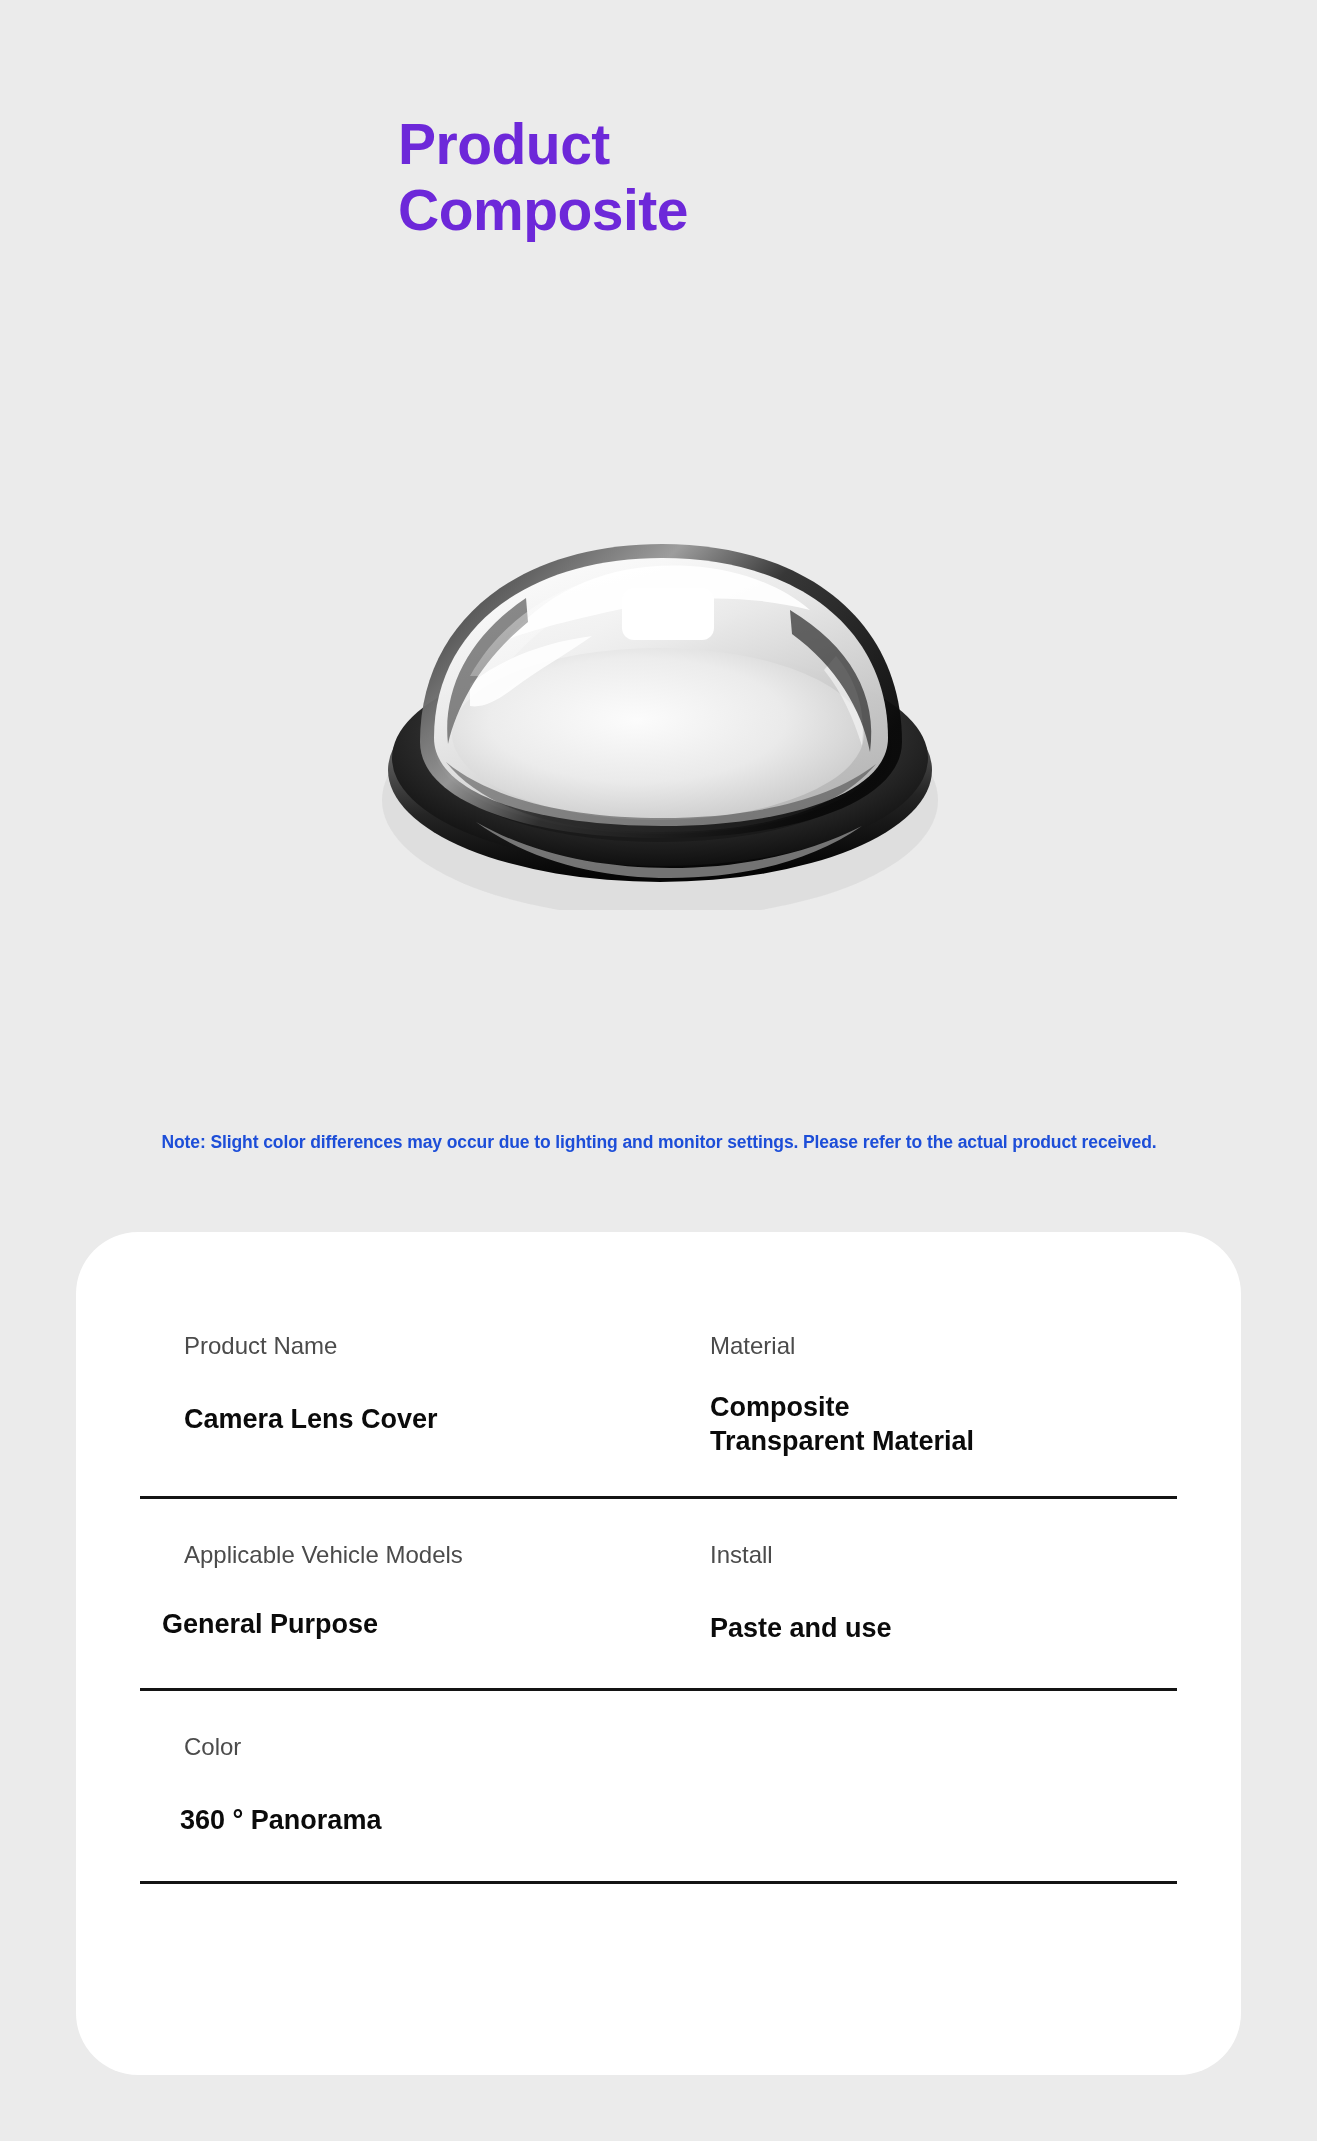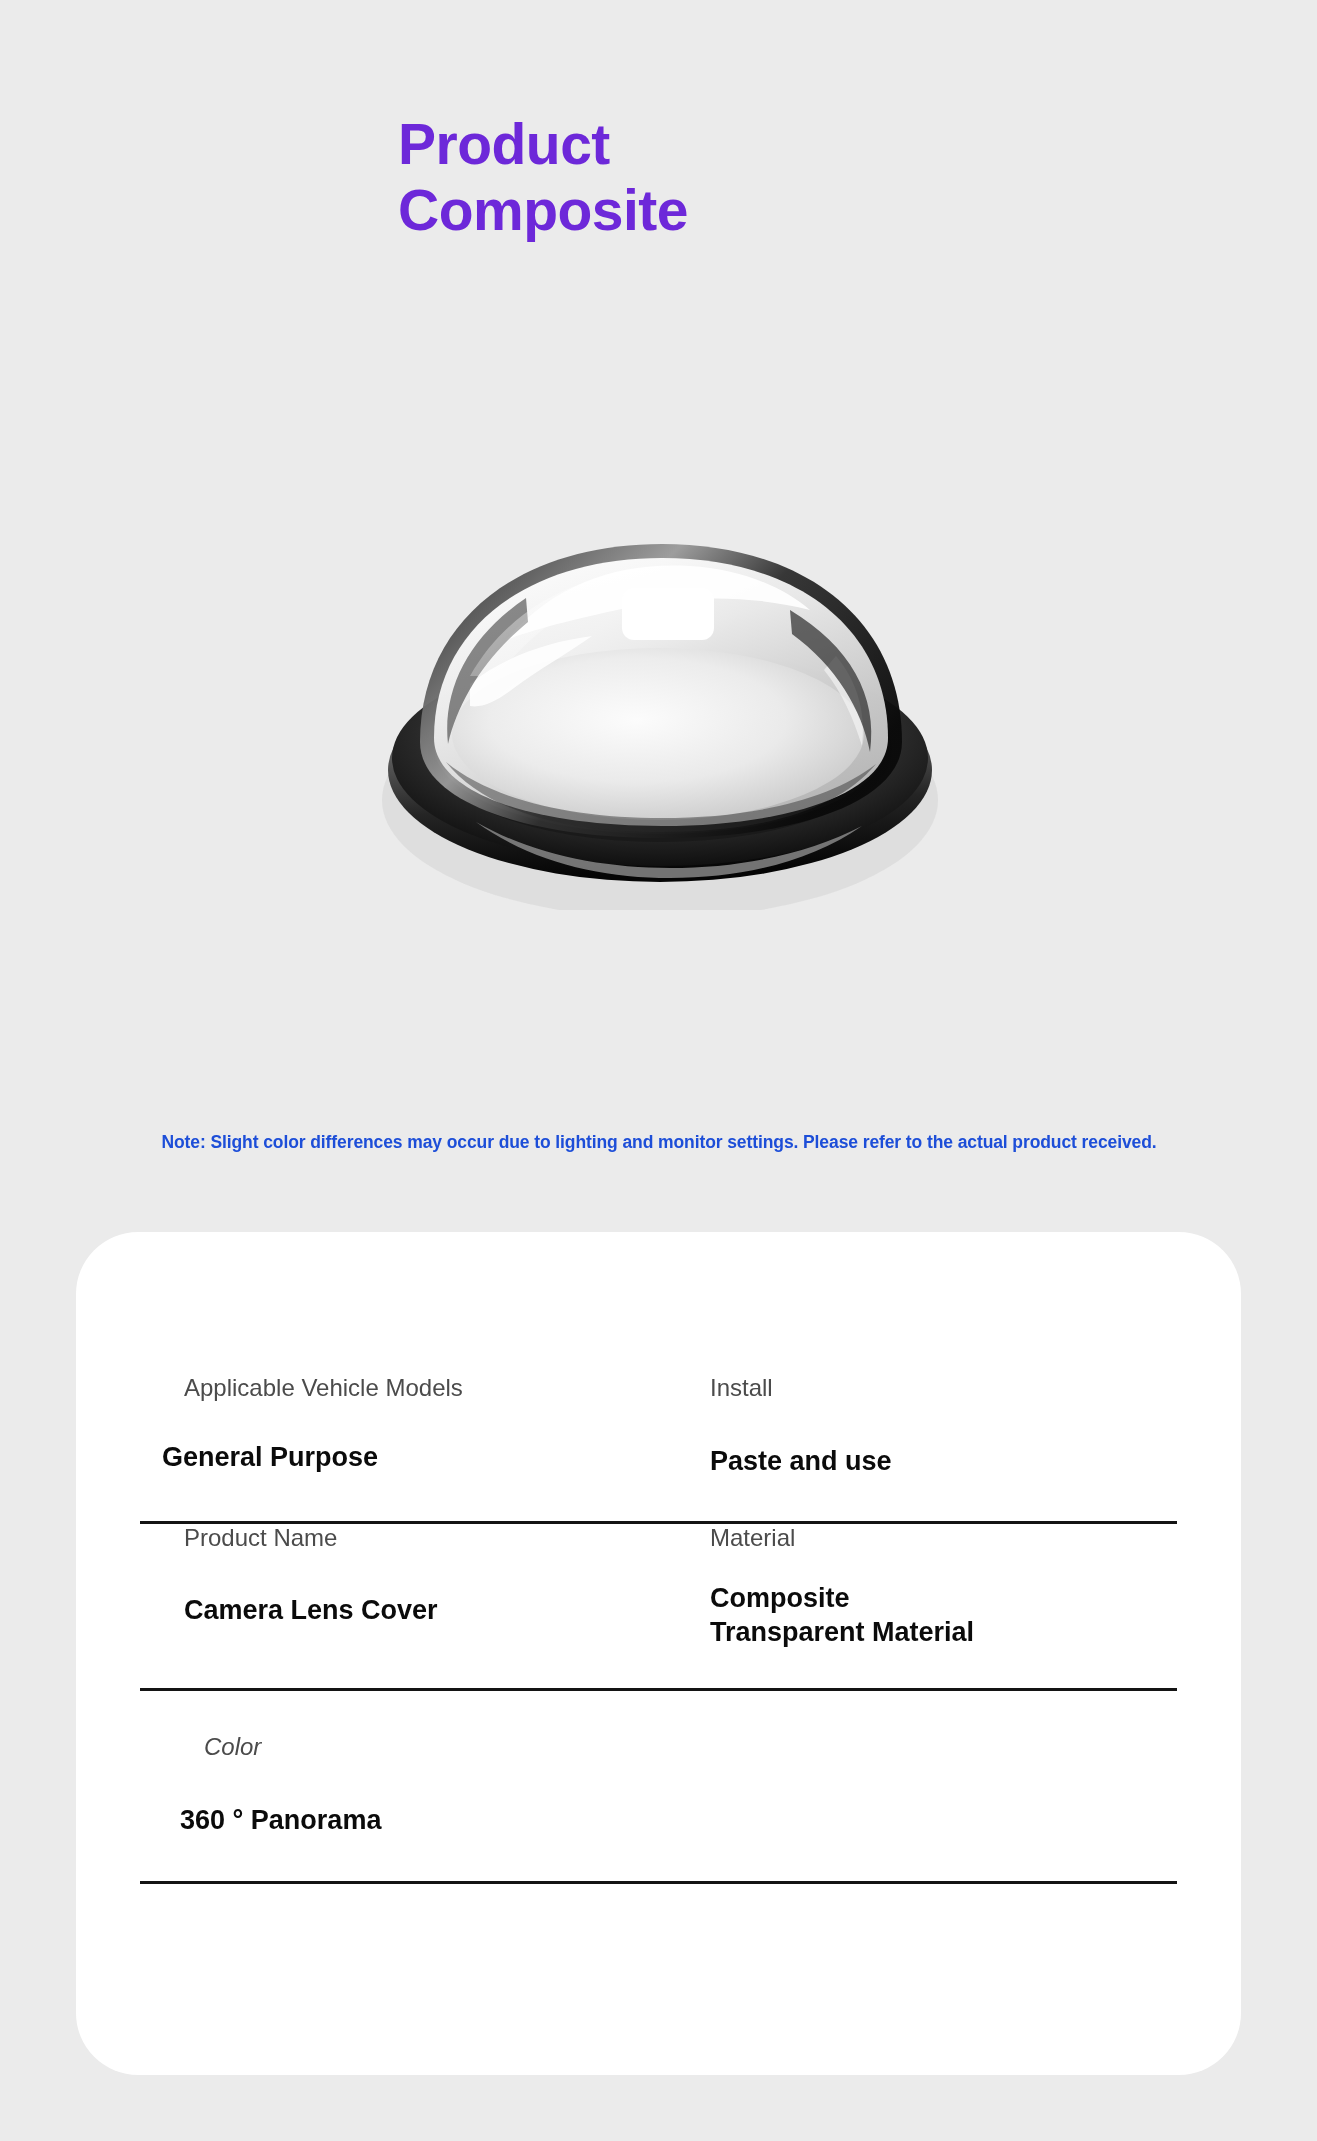--- a/index.html
+++ b/index.html
@@ -112,21 +112,21 @@
   .r1 .divider { margin-top: 38px; }
 
   
   .r2 .cell-left .spec-label { margin-left: 44px; margin-top: 42px; }
   .r2 .cell-left .spec-value { margin-left: 22px; margin-top: 38px; }
   .r2 .cell-right .spec-label { margin-top: 42px; }
   .r2 .cell-right .spec-value { margin-top: 42px; }
   .r2 .divider { margin-top: 42px; }
 
   
-  .r3 .cell-left .spec-label { margin-left: 64px; margin-top: 42px; font-style: italic; }
+  .r3 .cell-left .spec-label { margin-left: 44px; margin-top: 42px; }
   .r3 .cell-left .spec-value { margin-left: 40px; margin-top: 42px; }
   .r3 .divider { margin-top: 44px; }
 </style>
 </head>
 <body>
 
 <div class="page">
 
   <div class="heading">
     <span class="line">Product</span>
@@ -233,48 +233,48 @@
                C 240 136, 312 100, 396 100
                C 330 116, 268 152, 228 206 Z" fill="url(#hiGlow)" opacity="0.55"></path>
     </svg>
   </div>
 
   <div class="note">Note: Slight color differences may occur due to lighting and monitor settings. Please refer to the actual product received.</div>
 
   <div class="spec-card">
     <div class="spec-rows">
 
+      <div class="spec-row r1">
+        <div class="row-grid">
+          <div class="cell-left">
+            <div class="spec-label">Product Name</div>
+            <div class="spec-value">Camera Lens Cover</div>
+          </div>
+          <div class="cell-right">
+            <div class="spec-label">Material</div>
+            <div class="spec-value">Composite Transparent Material</div>
+          </div>
+        </div>
+        <div class="divider"></div>
+      </div>
+
       <div class="spec-row r2">
         <div class="row-grid">
           <div class="cell-left">
             <div class="spec-label">Applicable Vehicle Models</div>
             <div class="spec-value">General Purpose</div>
           </div>
           <div class="cell-right">
             <div class="spec-label">Install</div>
             <div class="spec-value">Paste and use</div>
           </div>
         </div>
         <div class="divider"></div>
       </div>
 
-      <div class="spec-row r1">
-        <div class="row-grid">
-          <div class="cell-left">
-            <div class="spec-label">Product Name</div>
-            <div class="spec-value">Camera Lens Cover</div>
-          </div>
-          <div class="cell-right">
-            <div class="spec-label">Material</div>
-            <div class="spec-value">Composite Transparent Material</div>
-          </div>
-        </div>
-        <div class="divider"></div>
-      </div>
-
       <div class="spec-row r3">
         <div class="row-grid">
           <div class="cell-left">
             <div class="spec-label">Color</div>
             <div class="spec-value">360 ° Panorama</div>
           </div>
           <div class="cell-right"></div>
         </div>
         <div class="divider"></div>
       </div>

